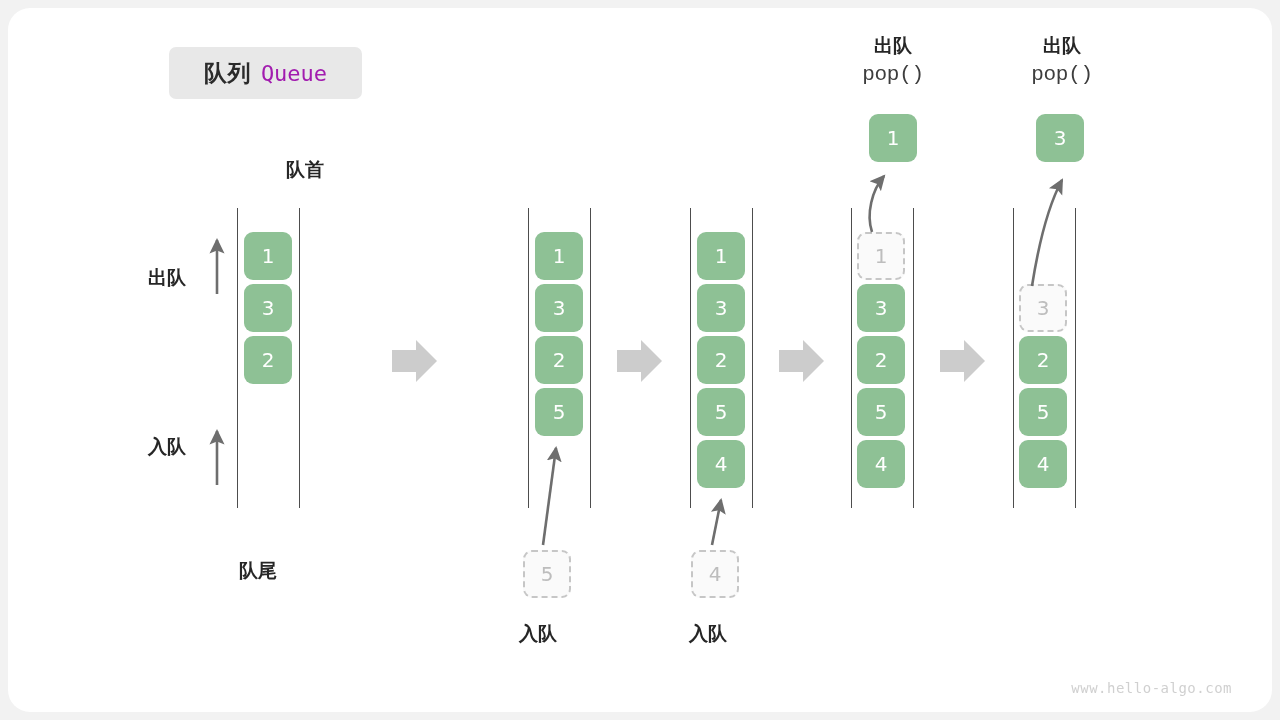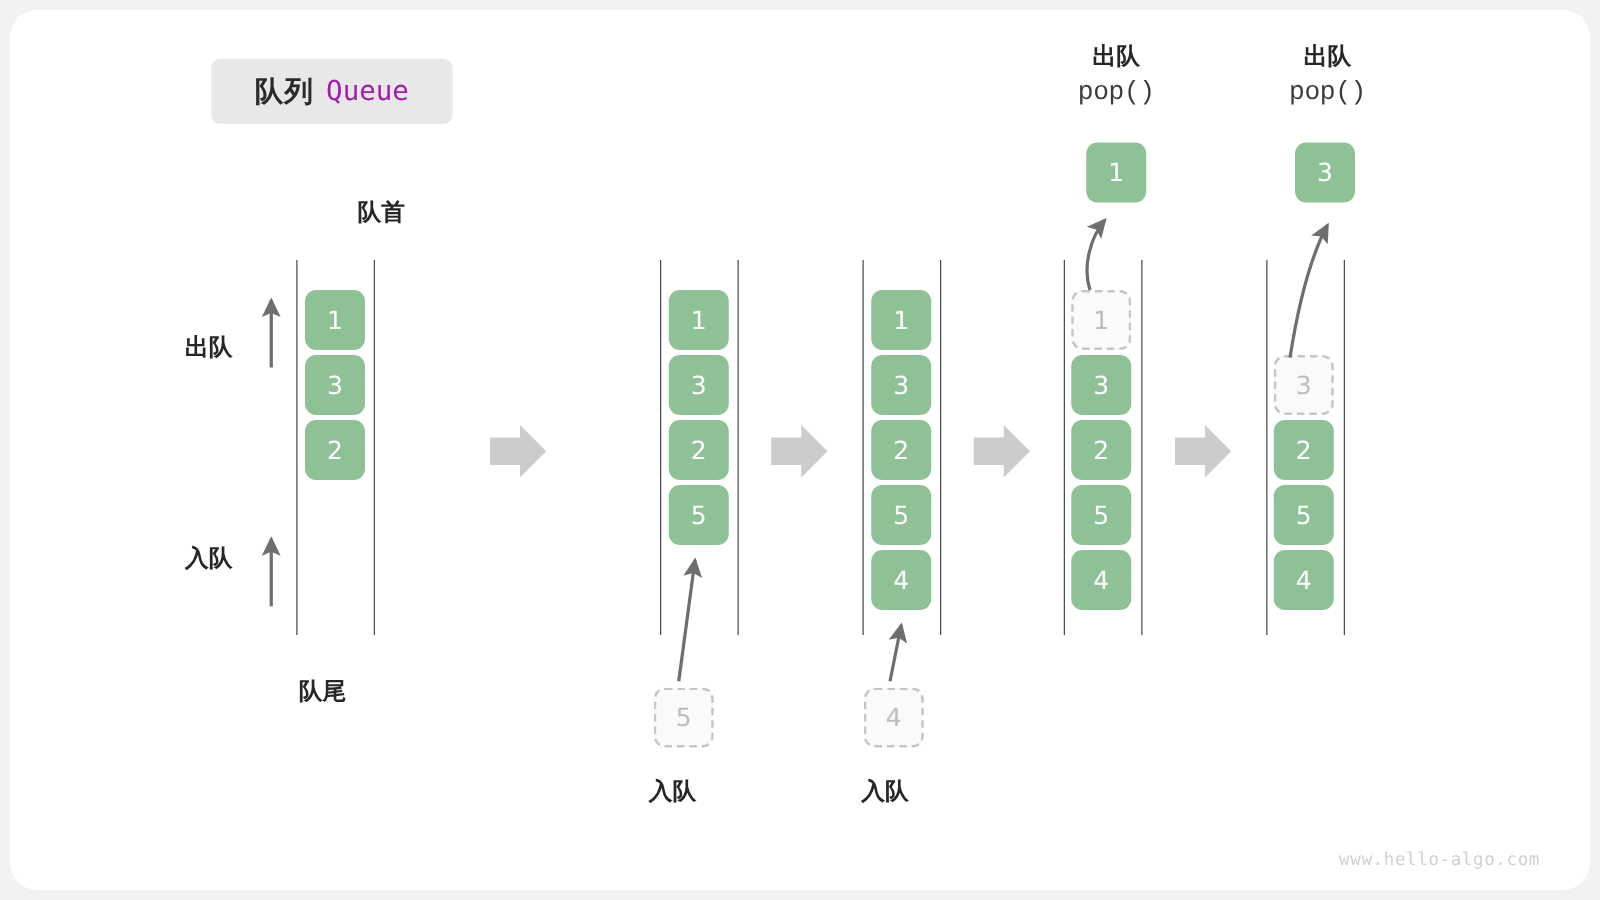--- a/index.html
+++ b/index.html
@@ -133,21 +133,21 @@
 
 <div id="canvas">
   <div id="card"></div>
 
   <div class="abs" id="title-badge">
     <span class="cn">队列</span>
     <span class="en">Queue</span>
   </div>
 
   <div class="abs cnlabel" style="left:239px; top:157px;margin-left:47px;">队首</div>
-  <div class="abs cnlabel" style="left:239px; top:540px;">队尾</div>
+  <div class="abs cnlabel" style="left:239px; top:558px;">队尾</div>
   <div class="abs cnlabel" style="left:148px; top:265px;">出队</div>
   <div class="abs cnlabel" style="left:148px; top:434px;">入队</div>
 
   <div class="abs rail" style="left:237px; top:208px; height:300px;"></div>
   <div class="abs rail" style="left:299px; top:208px; height:300px;"></div>
 
   <div class="abs cell solid" style="left:244px; top:232px;">1</div>
   <div class="abs cell solid" style="left:244px; top:284px;">3</div>
   <div class="abs cell solid" style="left:244px; top:336px;">2</div>
 

